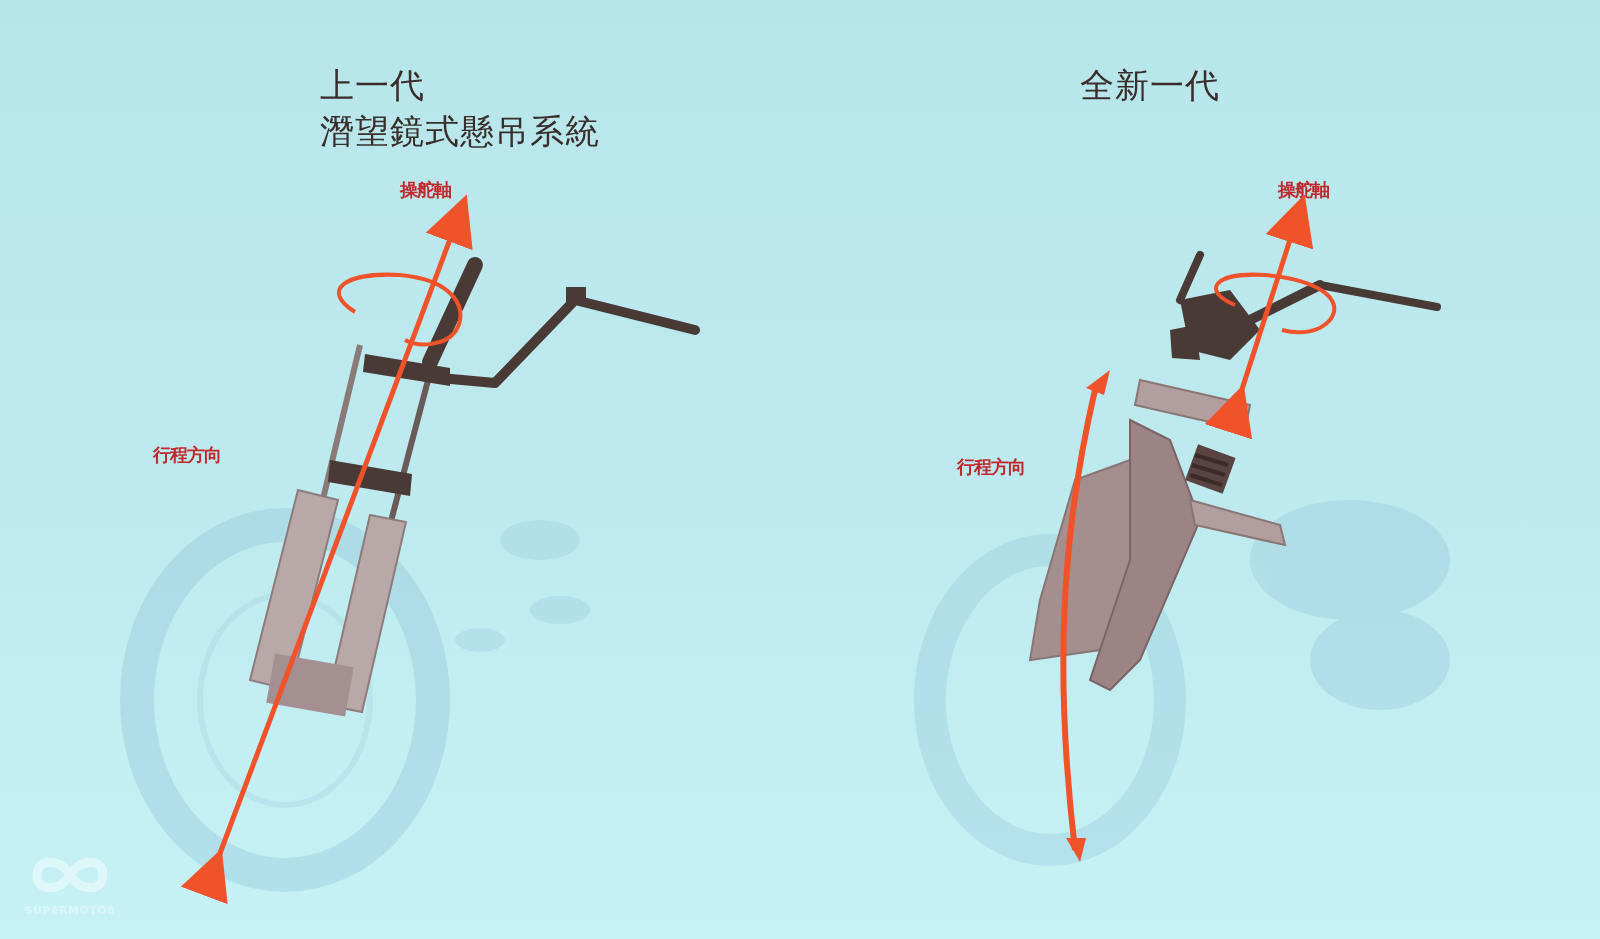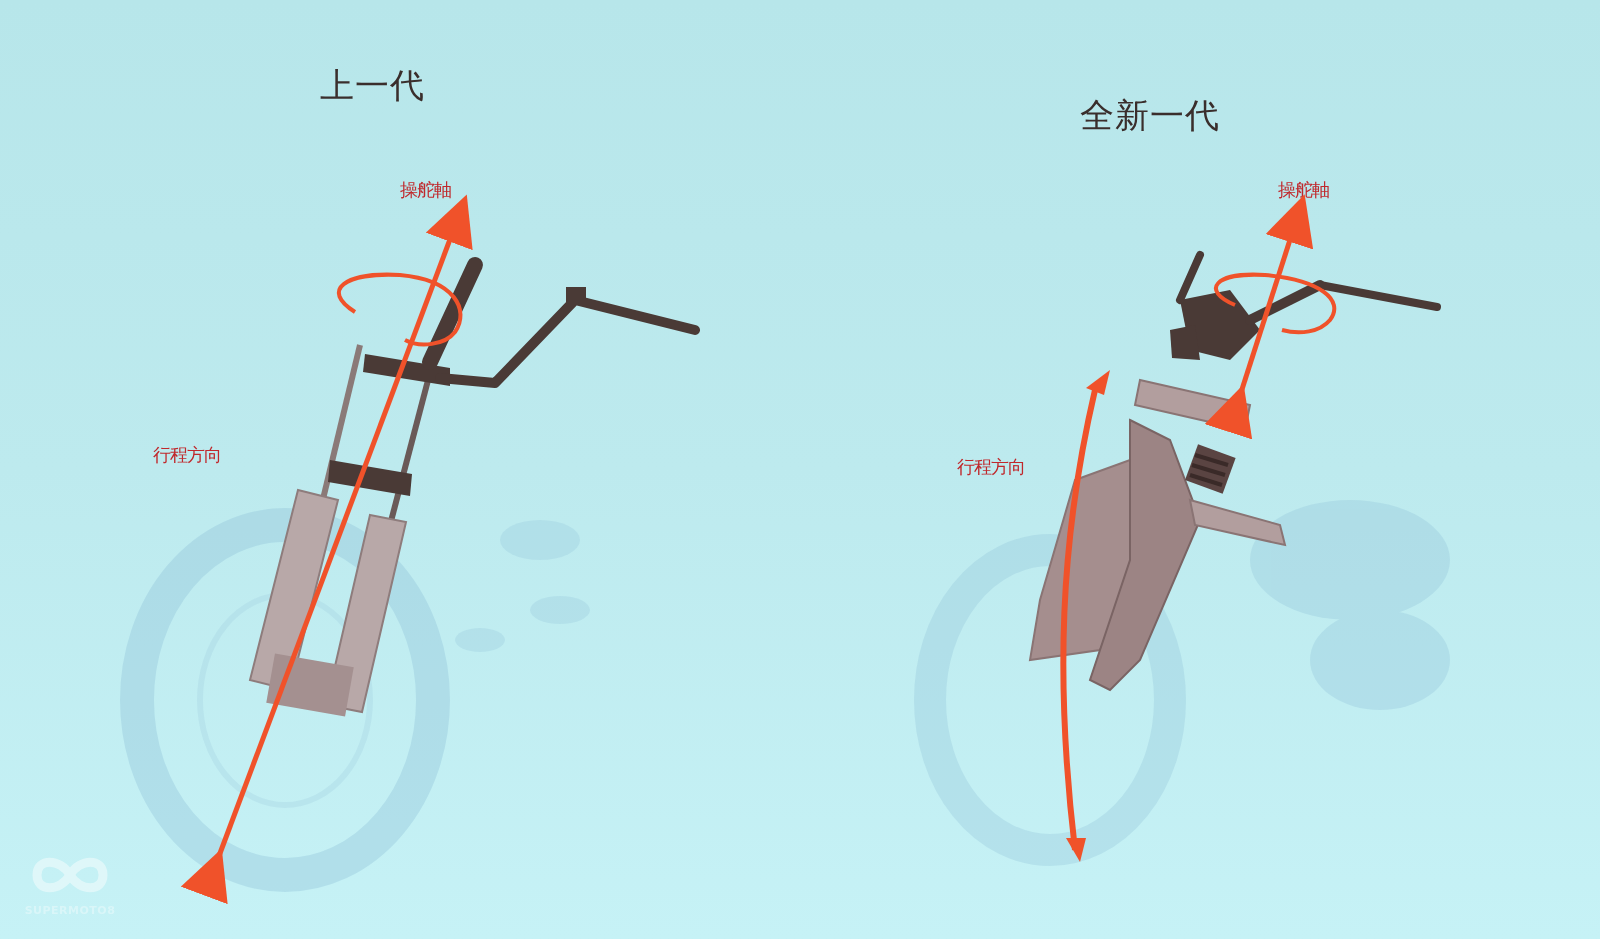--- a/index.html
+++ b/index.html
@@ -7,36 +7,37 @@
     width: 1600px; height: 939px; overflow: hidden; position: relative;
     background: linear-gradient(180deg, #b7e6ea 0%, #bdeaee 50%, #c6f2f6 100%);
     font-family: "DejaVu Sans", sans-serif;
   }
   .slide { position: absolute; inset: 0; }
   .title {
     position: absolute; text-align: left; color: #3a2e2c;
     font-size: 34px; line-height: 46px; font-weight: normal; letter-spacing: 1px;
   }
   .title-left { left: 320px; top: 62px; width: 290px; }
-  .title-right { left: 1080px; top: 62px; width: 240px; margin-top: 30px; }
+  .title-right { left: 1080px; top: 62px; width: 240px; }
   .label-red {
-    position: absolute; color: #c0282c; font-weight: normal; font-size: 18px;
+    position: absolute; color: #c0282c; font-weight: bold; font-size: 18px;
     letter-spacing: -1px;
   }
   .diagram { position: absolute; left: 0; top: 0; width: 1600px; height: 939px; }
   .watermark { position: absolute; left: 20px; top: 850px; width: 100px; text-align: center; }
   .watermark-text { color: rgba(255,255,255,0.35); font-size: 11px; font-weight: bold; letter-spacing: 0.5px; }
 </style>
 </head>
 <body>
 
 <div class="slide">
 
   <div class="title title-left">
     <div>上一代</div>
+    <div>潛望鏡式懸吊系統</div>
   </div>
 
   <div class="title title-right">
     <div>全新一代</div>
   </div>
 
   <div class="label-red" style="left:400px; top:178px;">操舵軸</div>
   <div class="label-red" style="left:1278px; top:178px;">操舵軸</div>
   <div class="label-red" style="left:153px; top:443px;">行程方向</div>
   <div class="label-red" style="left:957px; top:455px;">行程方向</div>

